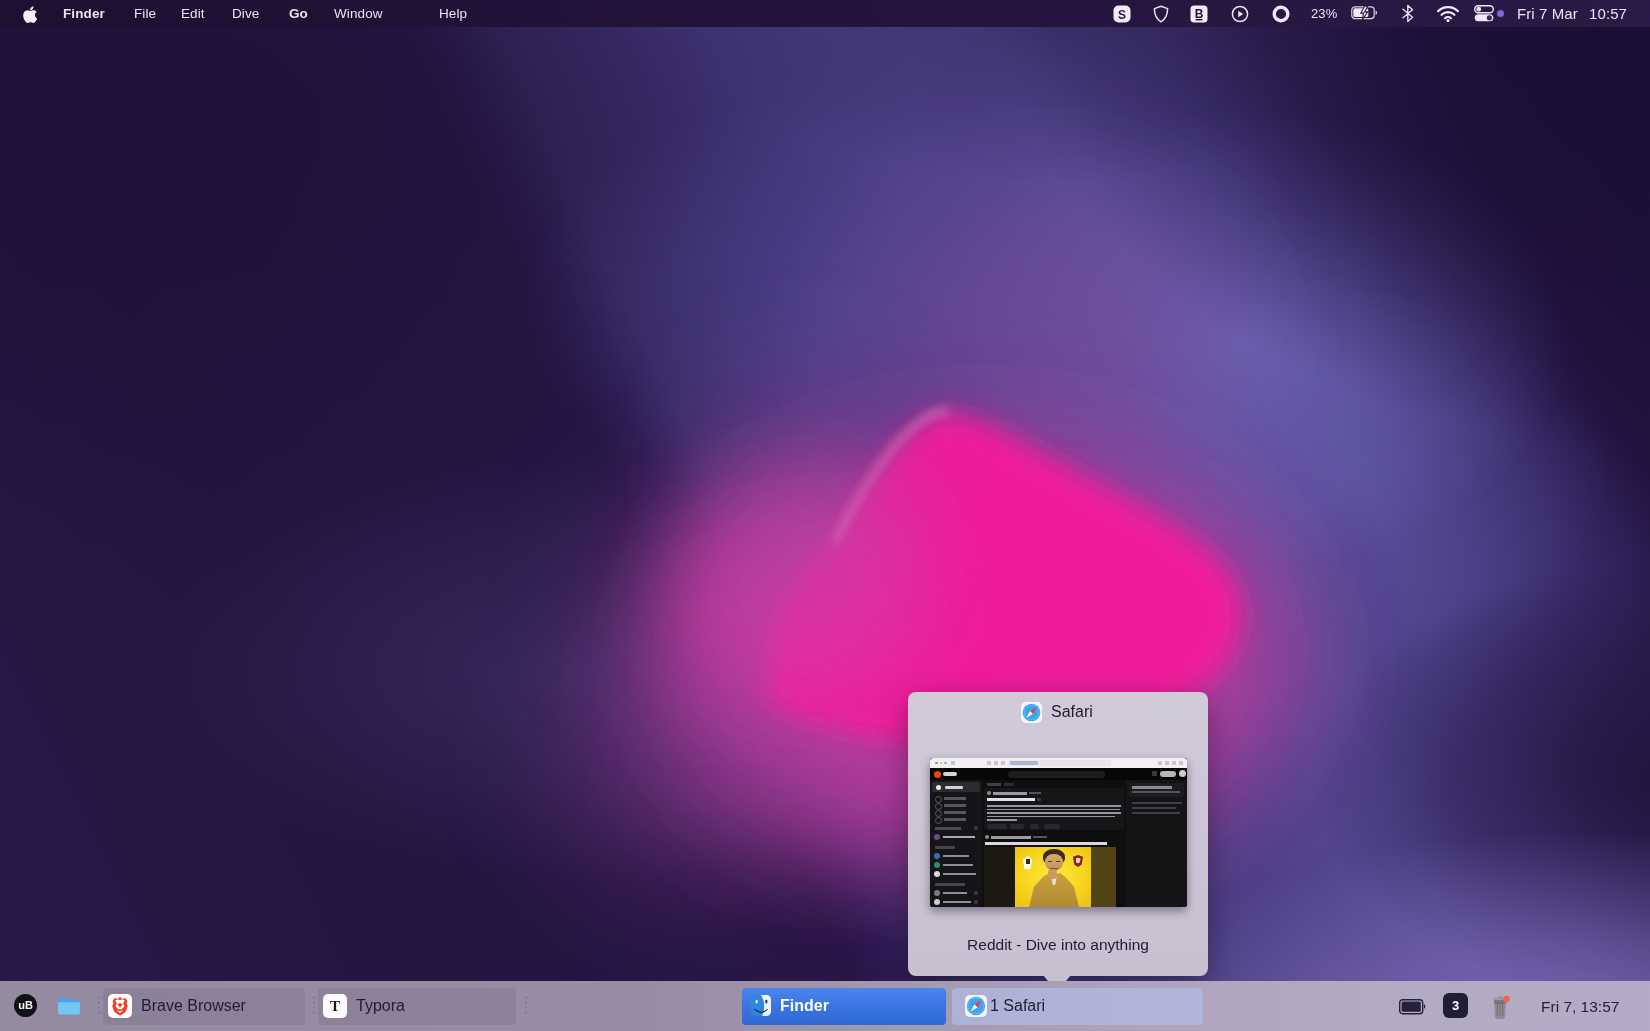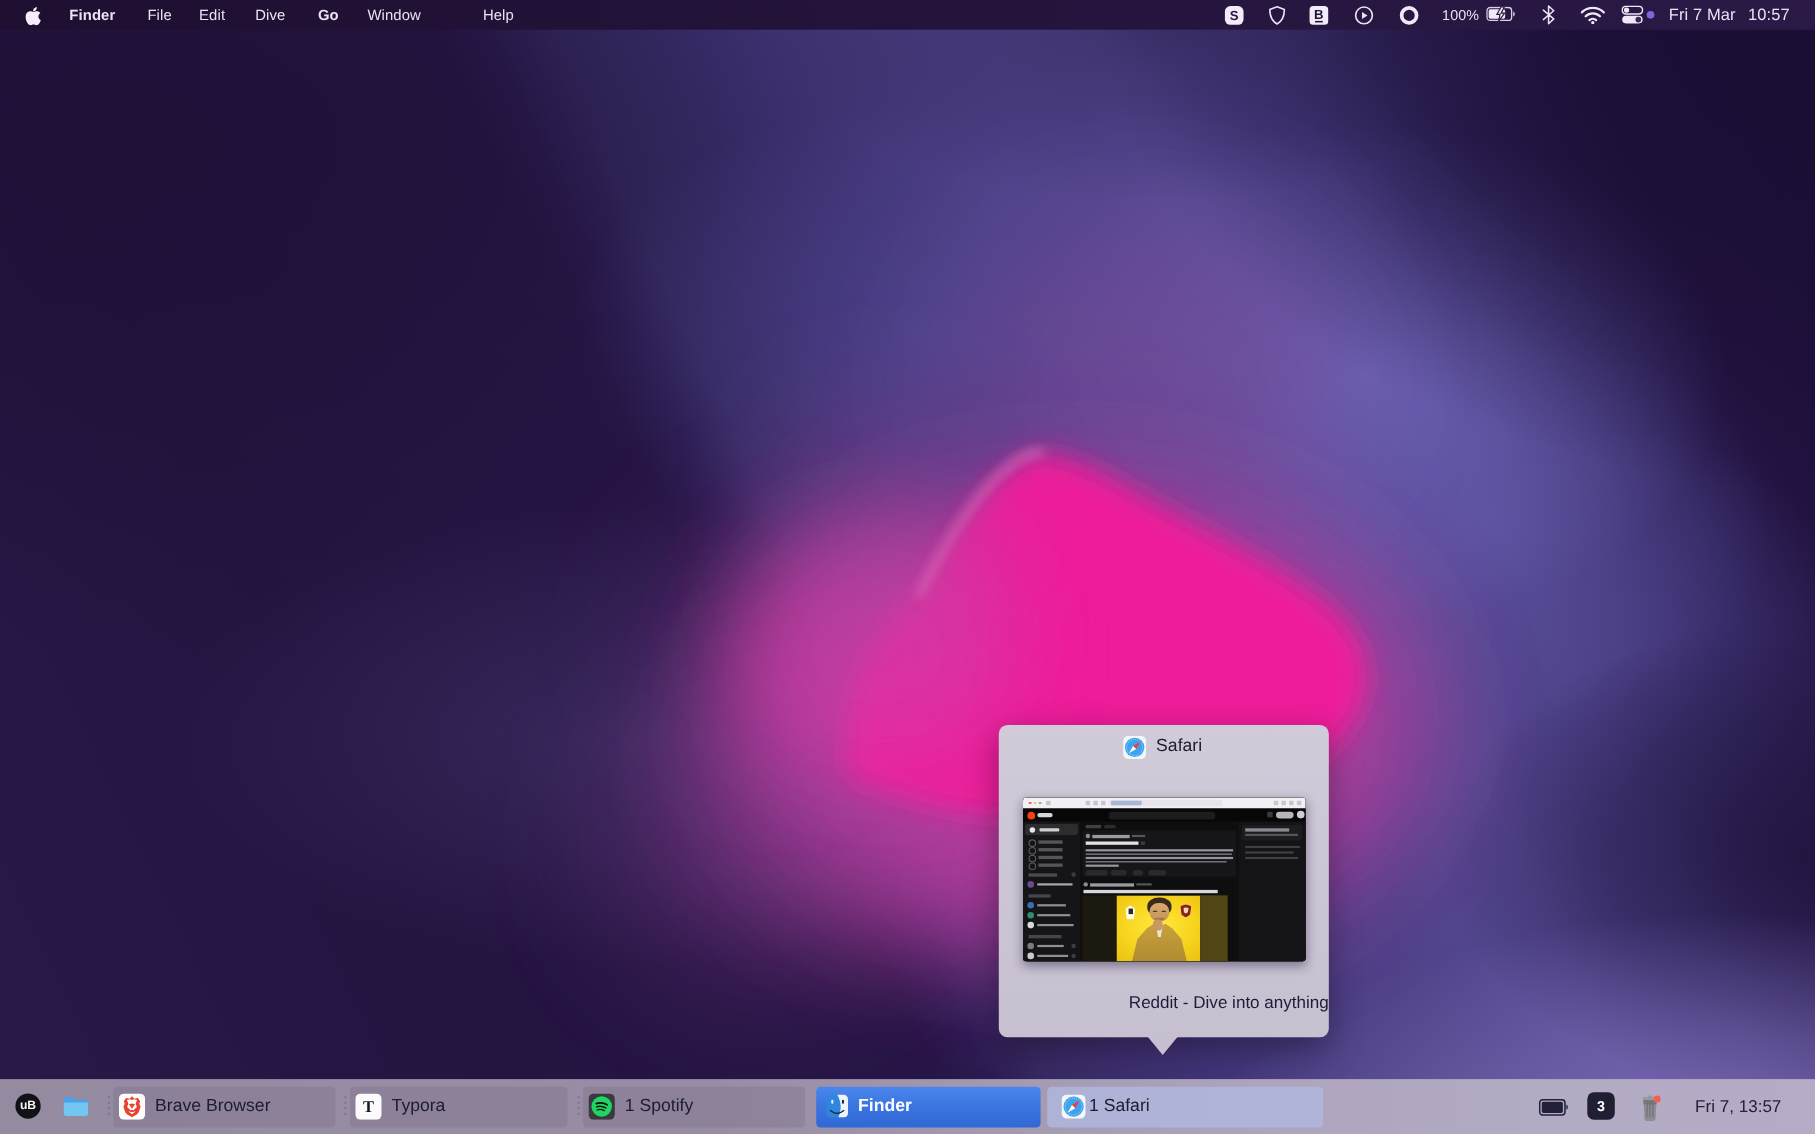--- a/index.html
+++ b/index.html
@@ -18,21 +18,21 @@
     radial-gradient(ellipse 430px 210px at 580px 670px, rgba(62,47,100,0.75) 0%, rgba(62,47,100,0.3) 60%, rgba(62,47,100,0) 100%),
     radial-gradient(ellipse 800px 460px at 120px 130px, rgba(30,16,54,0.85) 0%, rgba(30,16,54,0) 100%),
     linear-gradient(64.3deg, #281949 0%, #241440 22%, #261646 41%, #2b1c52 43%, #372b64 45.5%, #413579 53%, #4c3f85 60%, #564a94 70%, #4c4088 76%, #352864 82%, #221240 89%, #1c0e38 100%);
   }
   #wall svg { display:block; position:absolute; left:0; top:0; }
   #menubar { position:absolute; top:0; left:0; width:1650px; height:27px;
     background:linear-gradient(90deg, rgba(30,15,49,0.98) 0%, rgba(35,19,58,0.97) 55%, rgba(43,26,71,0.96) 100%);
     color:#e9e3f4; font-size:13.5px; z-index:50; }
   #menubar span.m { position:absolute; top:5px; line-height:17px; letter-spacing:0.1px; }
   #menubar .micon { position:absolute; }
-  #popup { position:absolute; left:908px; top:659px; width:300px; height:284px;
+  #popup { position:absolute; left:908px; top:692px; width:300px; height:284px;
     background:linear-gradient(180deg, #d0cad9 0%, #c7c0d1 100%);
     border-radius:8px; box-shadow:0 10px 30px rgba(0,0,0,0.35); z-index:40; }
   #popup .arrow { position:absolute; left:135px; top:283px; width:0; height:0;
     border-left:14px solid transparent; border-right:14px solid transparent;
     border-top:17px solid #c7c0d1; }
   #thumb { position:absolute; left:22px; top:66px; width:257px; height:149px;
     border-radius:3px; box-shadow:0 4px 10px rgba(30,20,50,0.45); overflow:hidden; background:#0e0e0f; }
   #thumb .srow { position:absolute; left:4px; width:40px; height:5px; }
   #thumb .srow::before { content:""; position:absolute; left:1px; top:0; width:5px; height:5px; border-radius:50%; border:0.8px solid #5a5a60; }
   #thumb .srow::after { content:""; position:absolute; left:10px; top:1.2px; width:22px; height:2.5px; background:#55555c; }
@@ -110,21 +110,21 @@
       <text x="9" y="12.6" font-family="Liberation Sans" font-size="12" font-weight="bold" fill="#221438" text-anchor="middle">B</text>
       <rect x="5.5" y="14" width="7" height="1.4" fill="#221438"></rect>
     </svg>
     <svg class="micon" style="left:1231px;top:4.5px" width="18" height="18" viewBox="0 0 18 18">
       <circle cx="9" cy="9" r="7.6" fill="none" stroke="#e8e2f2" stroke-width="1.5"></circle>
       <path d="M7.2,5.8 L12.2,9 L7.2,12.2 Z" fill="#e8e2f2"></path>
     </svg>
     <svg class="micon" style="left:1272px;top:4.5px" width="18" height="18" viewBox="0 0 18 18">
       <circle cx="9" cy="9" r="6.8" fill="none" stroke="#eee8f8" stroke-width="3.4"></circle>
     </svg>
-    <span class="m" style="left:1311px;font-size:13px;">100%</span>
+    <span class="m" style="left:1311px;font-size:13px;">23%</span>
     <svg class="micon" style="left:1351px;top:6px" width="27" height="14" viewBox="0 0 27 14">
       <rect x="0.8" y="0.8" width="22.4" height="11.8" rx="3" fill="none" stroke="#d9d2e6" stroke-width="1.2"></rect>
       <rect x="2.3" y="2.3" width="15" height="8.8" rx="1.6" fill="#efe9f8"></rect>
       <path d="M24.6,4.4 C25.6,4.9 26.1,5.8 26.1,6.7 C26.1,7.6 25.6,8.5 24.6,9.0 Z" fill="#d9d2e6"></path>
       <path d="M13.6,0.3 L9.8,7.1 L12.6,7.1 L11.4,13.5 L16.8,5.9 L13.6,5.9 L16.6,0.3 Z" fill="#f6f2fc" stroke="#2a1a42" stroke-width="1.1"></path>
     </svg>
     <svg class="micon" style="left:1402px;top:4px" width="12" height="19" viewBox="0 0 12 19">
       <path d="M1,5.2 L10.5,13.2 L5.8,17.6 L5.8,1.4 L10.5,5.8 L1,13.8" fill="none" stroke="#e8e2f2" stroke-width="1.4" stroke-linejoin="round" stroke-linecap="round"></path>
     </svg>
     <svg class="micon" style="left:1437px;top:6px" width="22" height="16" viewBox="0 0 22 16">
@@ -260,21 +260,21 @@
         <div style="position:absolute;left:196px;top:0;width:61px;height:127px;background:#141416;">
           <div style="position:absolute;left:3px;top:3px;width:55px;height:14px;background:#1d1d20;border-radius:2px;"></div>
           <div style="position:absolute;left:6px;top:6px;width:40px;height:2.5px;background:#8a8a92;"></div>
           <div style="position:absolute;left:6px;top:11px;width:48px;height:2px;background:#55555c;"></div>
           <div style="position:absolute;left:6px;top:22px;width:50px;height:2px;background:#3f3f45;"></div>
           <div style="position:absolute;left:6px;top:27px;width:44px;height:2px;background:#3f3f45;"></div>
           <div style="position:absolute;left:6px;top:32px;width:48px;height:2px;background:#3f3f45;"></div>
         </div>
       </div>
     </div>
-    <span style="position:absolute;left:0;top:244px;width:300px;text-align:right;font-size:15.5px;color:#1d1c38;">Reddit - Dive into anything</span>
+    <span style="position:absolute;left:0;top:244px;width:300px;text-align:center;font-size:15.5px;color:#1d1c38;">Reddit - Dive into anything</span>
   </div>
   <div id="taskbar">
 
     <div style="position:absolute;left:14px;top:994px;width:23px;height:23px;border-radius:50%;background:#121216;color:#f5f5f7;font-size:11px;font-weight:bold;text-align:center;line-height:23px;top:13px;">uB</div>
 
     <svg style="position:absolute;left:57px;top:15px" width="24" height="20" viewBox="0 0 24 20">
       <path d="M1,3.5 C1,2.4 1.9,1.5 3,1.5 L8.5,1.5 C9.3,1.5 10,1.8 10.5,2.5 L11.5,3.8 L21,3.8 C22.1,3.8 23,4.7 23,5.8 L23,16.5 C23,17.6 22.1,18.5 21,18.5 L3,18.5 C1.9,18.5 1,17.6 1,16.5 Z" fill="#4aa3e8"></path>
       <path d="M1,6.2 L23,6.2 L23,16.5 C23,17.6 22.1,18.5 21,18.5 L3,18.5 C1.9,18.5 1,17.6 1,16.5 Z" fill="#74c6f2"></path>
     </svg>
     <div class="tsep" style="left:98px;"></div>
@@ -293,30 +293,20 @@
     </div>
 
     <div class="tbtn" style="left:318px;width:198px;background:rgba(124,112,136,0.38);">
       <svg class="ticon" viewBox="0 0 24 24">
         <rect x="0" y="0" width="24" height="24" rx="5" fill="#fbfbfd"></rect>
         <text x="12" y="17" font-family="Liberation Serif" font-size="15" font-weight="bold" fill="#17171d" text-anchor="middle">T</text>
       </svg>
       <span class="tlabel">Typora</span>
     </div>
 
-    <div class="tbtn" style="left:530px;width:202px;background:rgba(124,112,136,0.38);">
-      <svg class="ticon" viewBox="0 0 24 24">
-        <rect x="0" y="0" width="24" height="24" rx="5" fill="#39393f"></rect>
-        <circle cx="12" cy="12" r="9.3" fill="#1fd660"></circle>
-        <path d="M7.2,9.2 C10.4,8.3 14.2,8.7 16.9,10.3" stroke="#111" stroke-width="1.7" fill="none" stroke-linecap="round"></path>
-        <path d="M7.5,12.1 C10.2,11.4 13.3,11.8 15.7,13.2" stroke="#111" stroke-width="1.45" fill="none" stroke-linecap="round"></path>
-        <path d="M7.9,14.9 C10.1,14.3 12.5,14.6 14.5,15.8" stroke="#111" stroke-width="1.2" fill="none" stroke-linecap="round"></path>
-      </svg>
-      <span class="tlabel">1 Spotify</span>
-    </div>
 
     <div class="tbtn" style="left:742px;width:204px;background:linear-gradient(180deg,#4a86ec 0%,#3a74e0 50%,#3069d6 100%);">
       <svg class="ticon" style="left:9px;top:7px;width:20px;height:21px" viewBox="0 0 20 21">
         <defs>
           <clipPath id="fc">
             <rect x="0" y="0" width="20" height="21" rx="4.5"></rect>
           </clipPath>
         </defs>
         <g clip-path="url(#fc)">
           <rect x="0" y="0" width="20" height="21" fill="#2f86dd"></rect>

